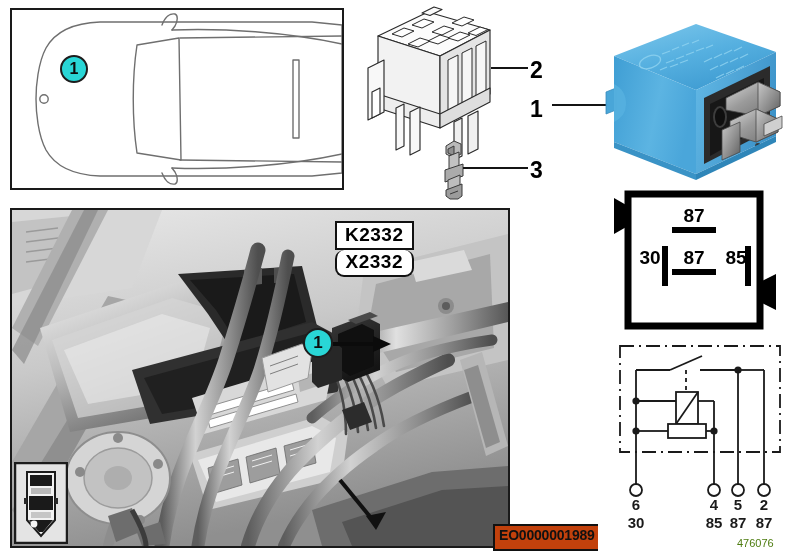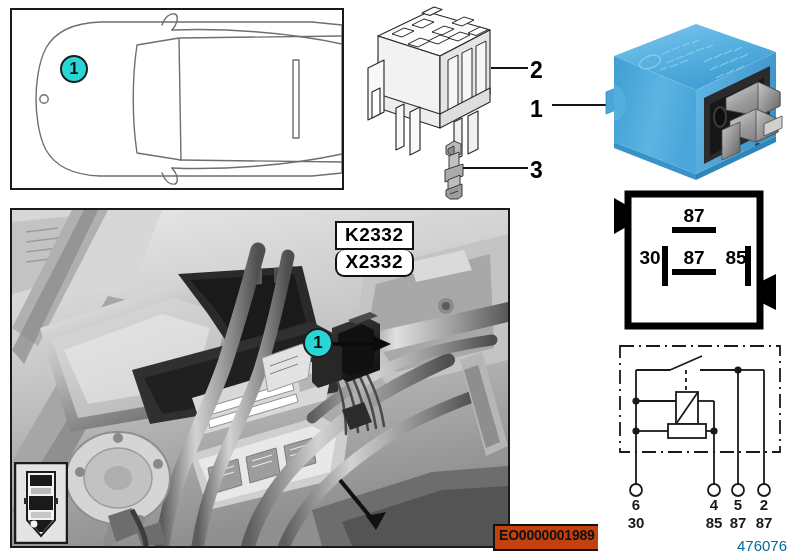--- a/index.html
+++ b/index.html
@@ -121,22 +121,22 @@
     color: #111;
     background: #c2410c;
     border: 2px solid #111;
     border-right: none;
     padding: 1px 3px 6px 4px;
     z-index: 9;
     letter-spacing: -0.2px;
   }
   #figure-number {
     left: 737px; top: 537px;
-    font-size: 15px;
-    color: #0369a1;
+    font-size: 11px;
+    color: #4d7c0f;
   }
 </style>
 </head>
 <body>
 
 <div class="stage">
 
   <div class="abs" id="vehicle-panel">
     <svg id="vehicle-svg" width="330" height="178" viewBox="0 0 330 178">
       <g fill="none" stroke="#6f6f6f" stroke-width="1.4" stroke-linejoin="round" stroke-linecap="round">

